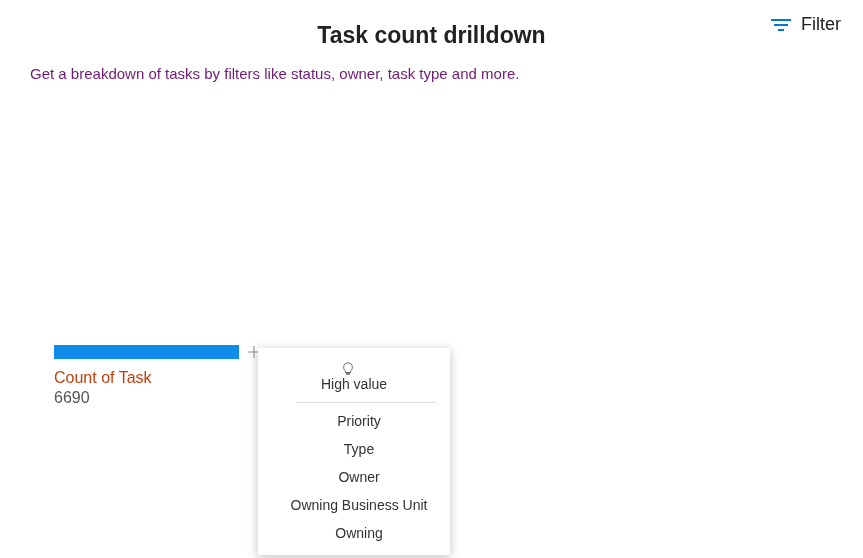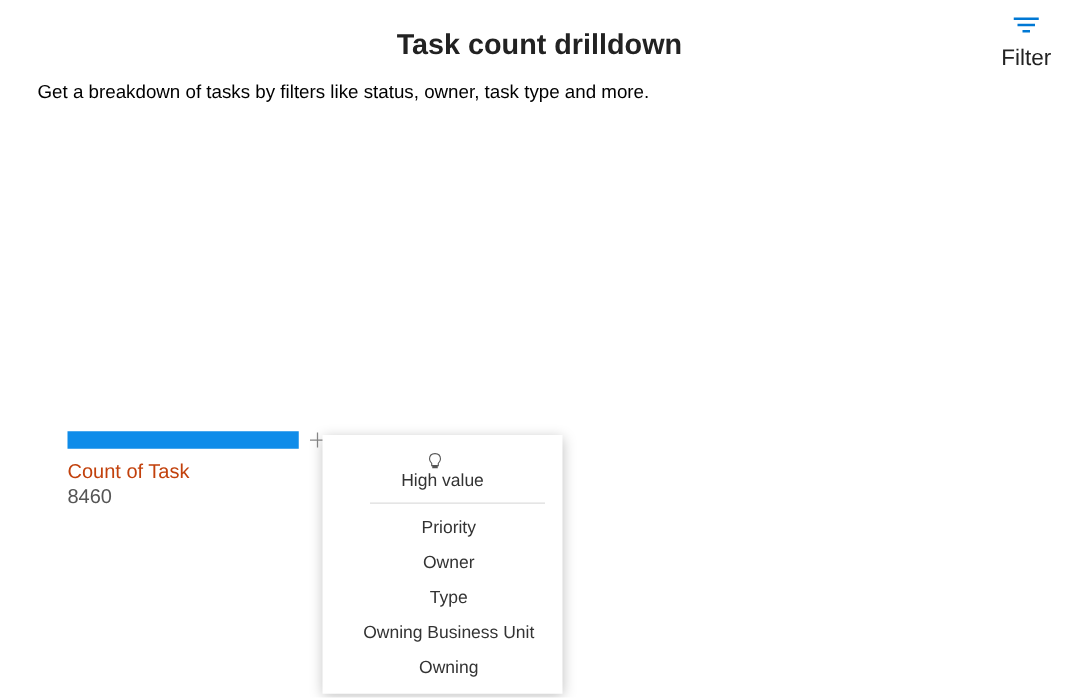--- a/index.html
+++ b/index.html
@@ -20,32 +20,31 @@
     }
     .title {
       font-size: 23px;
       font-weight: 600;
       color: #222;
       text-align: center;
     }
     .subtitle {
       margin-top: 16px;
       font-size: 15px;
-      color: #000000;
+      color: #701a75;
     }
     .filter-button {
       position: absolute;
       top: 10px;
       right: 16px;
       display: flex;
       align-items: center;
       gap: 10px;
       cursor: pointer;
       padding: 4px 6px;
-      flex-direction: column;
     }
     .filter-icon {
       display: flex;
       flex-direction: column;
       align-items: center;
       gap: 3px;
     }
     .filter-line {
       height: 2px;
       background: #0078d4;
@@ -148,39 +147,39 @@
   <div class="bar-container">
     <div class="bar"></div>
     <div class="drill-button">
       <svg width="14" height="14" viewBox="0 0 14 14">
         <line x1="7" y1="1" x2="7" y2="13" stroke="#888" stroke-width="1"></line>
         <line x1="1" y1="7" x2="13" y2="7" stroke="#888" stroke-width="1"></line>
       </svg>
     </div>
   </div>
   <div class="bar-label">Count of Task</div>
-  <div class="bar-value">8460</div>
+  <div class="bar-value">6690</div>
 </div>
 
 <div class="dropdown">
   <div class="dropdown-item">
     <svg class="bulb-icon" viewBox="0 0 16 16">
       <path d="M8 1 C5 1 3 3 3 6 C3 8 4 9 5 10 L5 12 L11 12 L11 10 C12 9 13 8 13 6 C13 3 11 1 8 1 Z M6 13 L10 13 L10 14 L6 14 Z" fill="none" stroke="#555" stroke-width="1"></path>
     </svg>
     <span>High value</span>
   </div>
   <div class="dropdown-divider"></div>
   <div class="dropdown-item no-icon-indent">
     <span>Priority</span>
   </div>
   <div class="dropdown-item no-icon-indent">
-    <span>Owner</span>
+    <span>Type</span>
   </div>
   <div class="dropdown-item no-icon-indent">
-    <span>Type</span>
+    <span>Owner</span>
   </div>
   <div class="dropdown-item no-icon-indent">
     <span>Owning Business Unit</span>
   </div>
   <div class="dropdown-item no-icon-indent">
     <span>Owning</span>
   </div>
 </div>
 
 </body></html>

